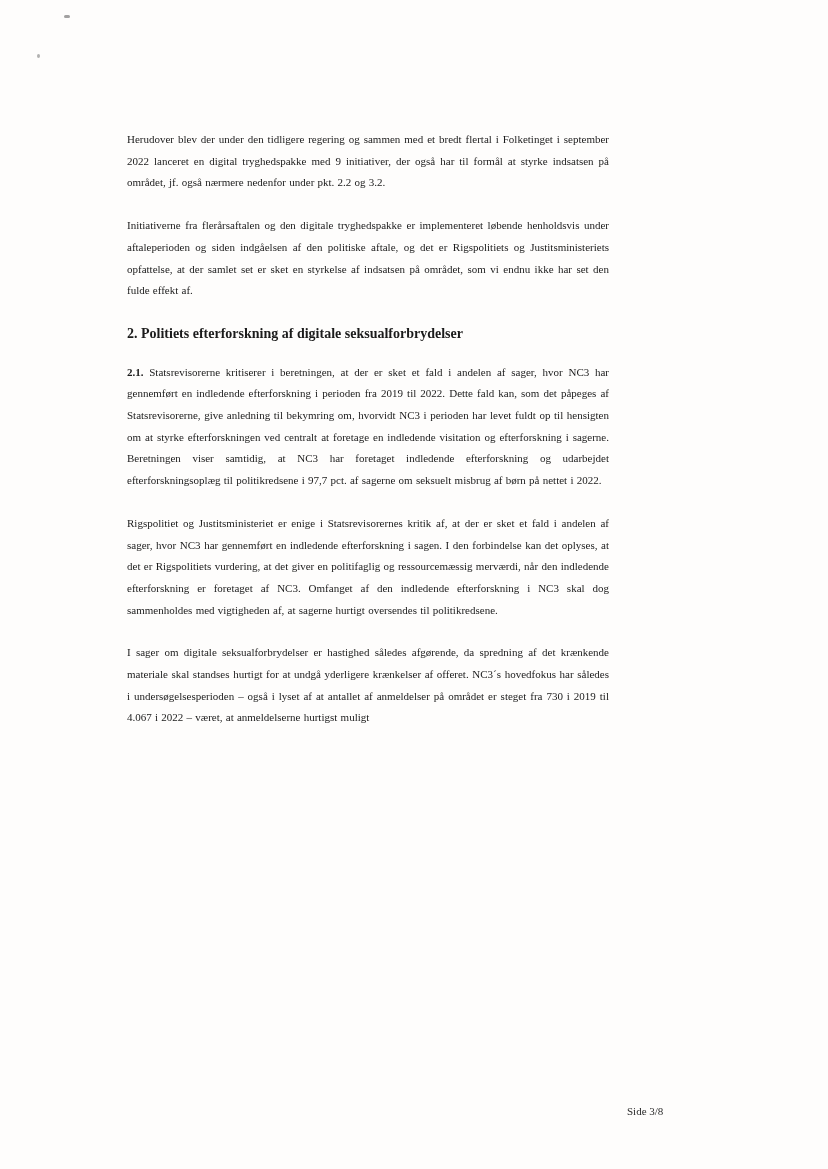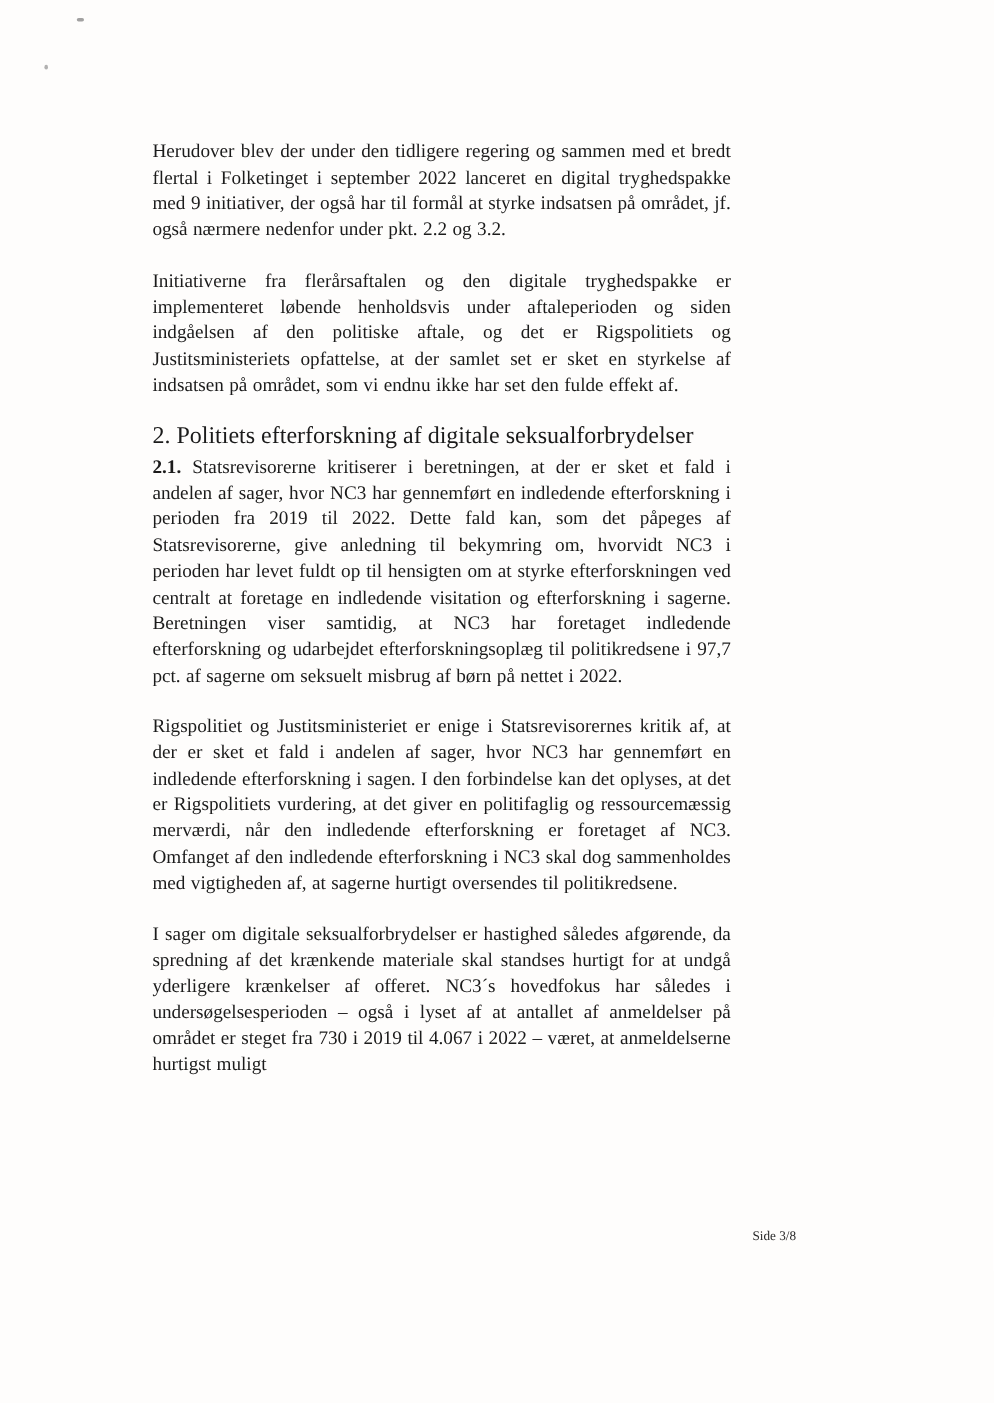--- a/index.html
+++ b/index.html
@@ -16,39 +16,39 @@
     color: #1b1b1b;
     overflow: hidden;
   }
   .content {
     position: absolute;
     left: 127px;
     top: 112px;
     width: 482px;
   }
   .para {
-    font-size: 16px;
+    font-size: 11px;
     line-height: 21.7px;
     text-align: justify;
-    margin: 4px 0 21px 0;
+    margin: 17px 0 21px 0;
     word-spacing: 0.5px;
   }
   .section-heading {
-    font-size: 20px;
+    font-size: 14px;
     line-height: 21.7px;
-    font-weight: normal;
+    font-weight: bold;
     margin: 0;
   }
   .para .lead-number {
     font-weight: bold;
   }
   .page-footer {
     position: absolute;
     left: 627px;
-    top: 1024px;
+    top: 1105px;
     font-size: 11px;
     line-height: 13px;
     color: #2a2a2a;
   }
   .scan-mark-1 {
     position: absolute;
     left: 64px;
     top: 15px;
     width: 6px;
     height: 3px;

